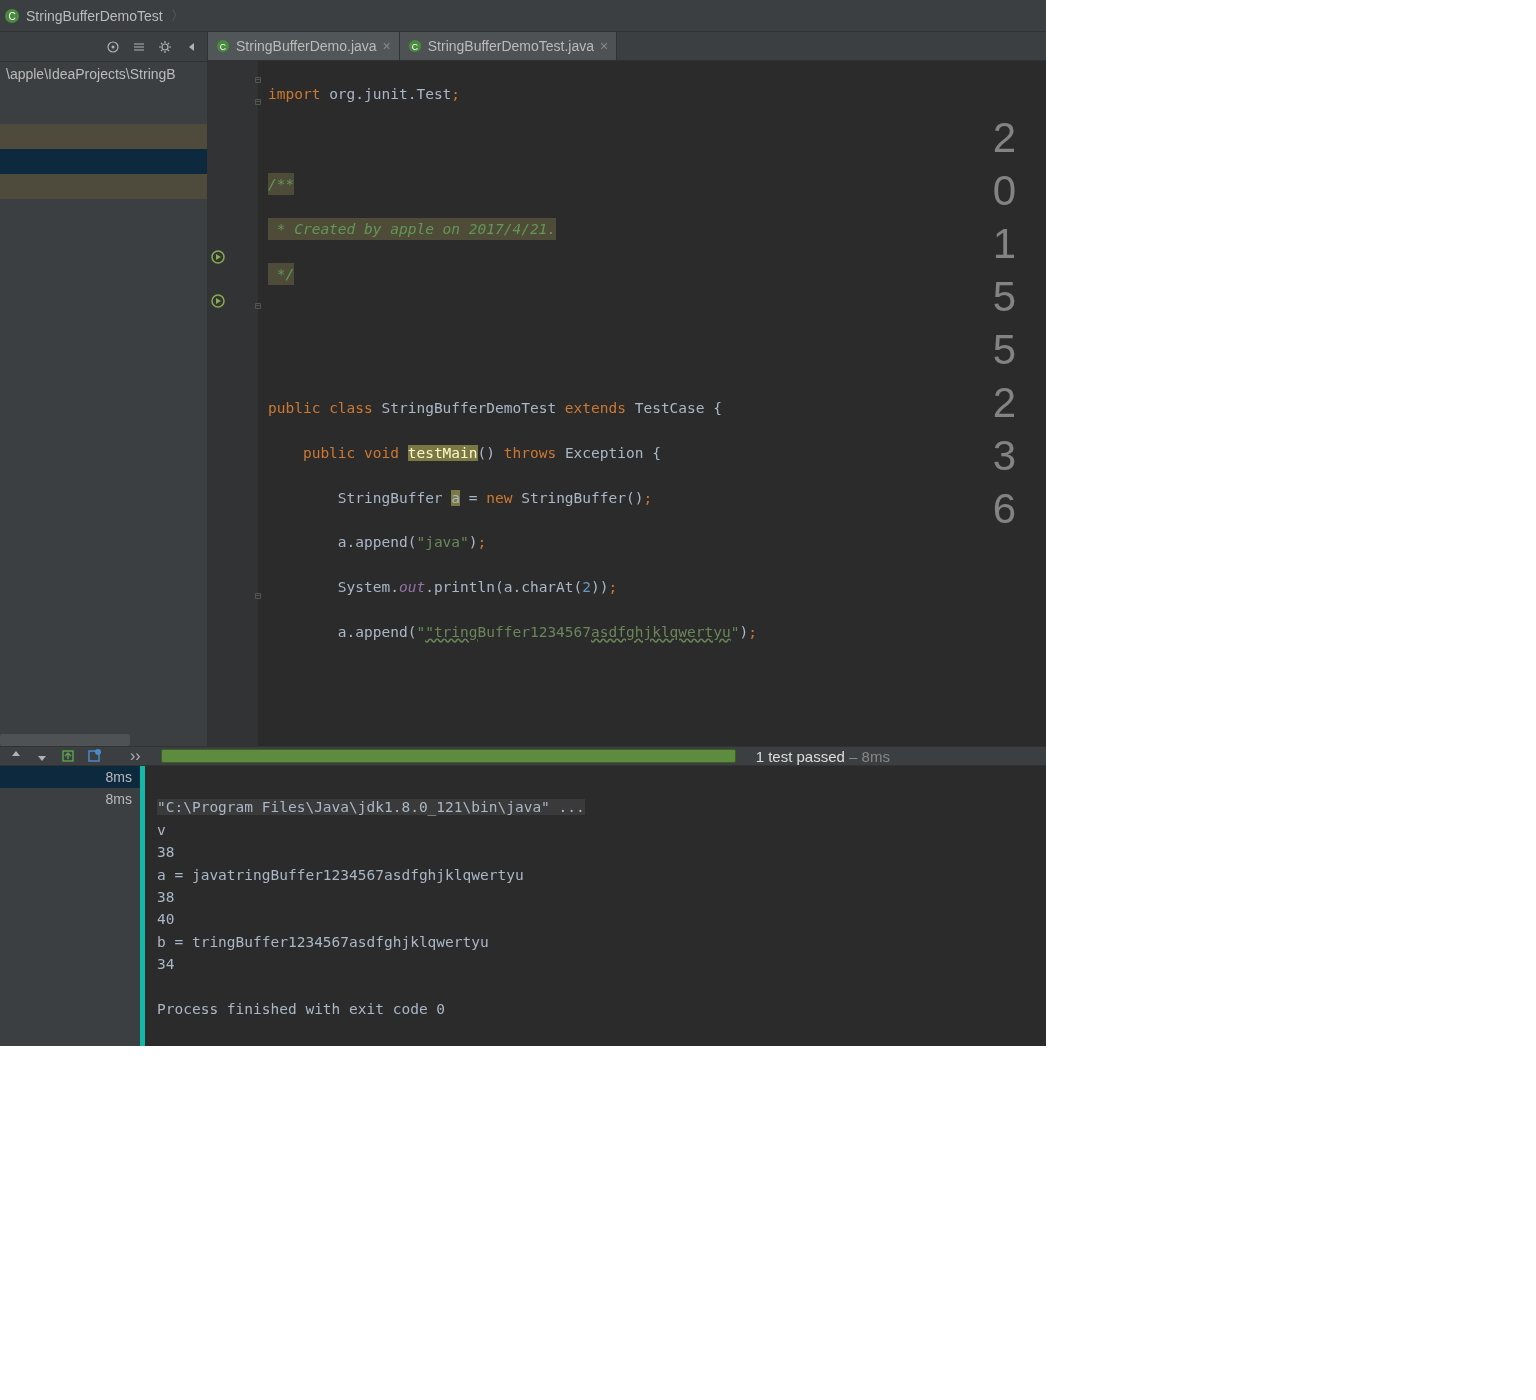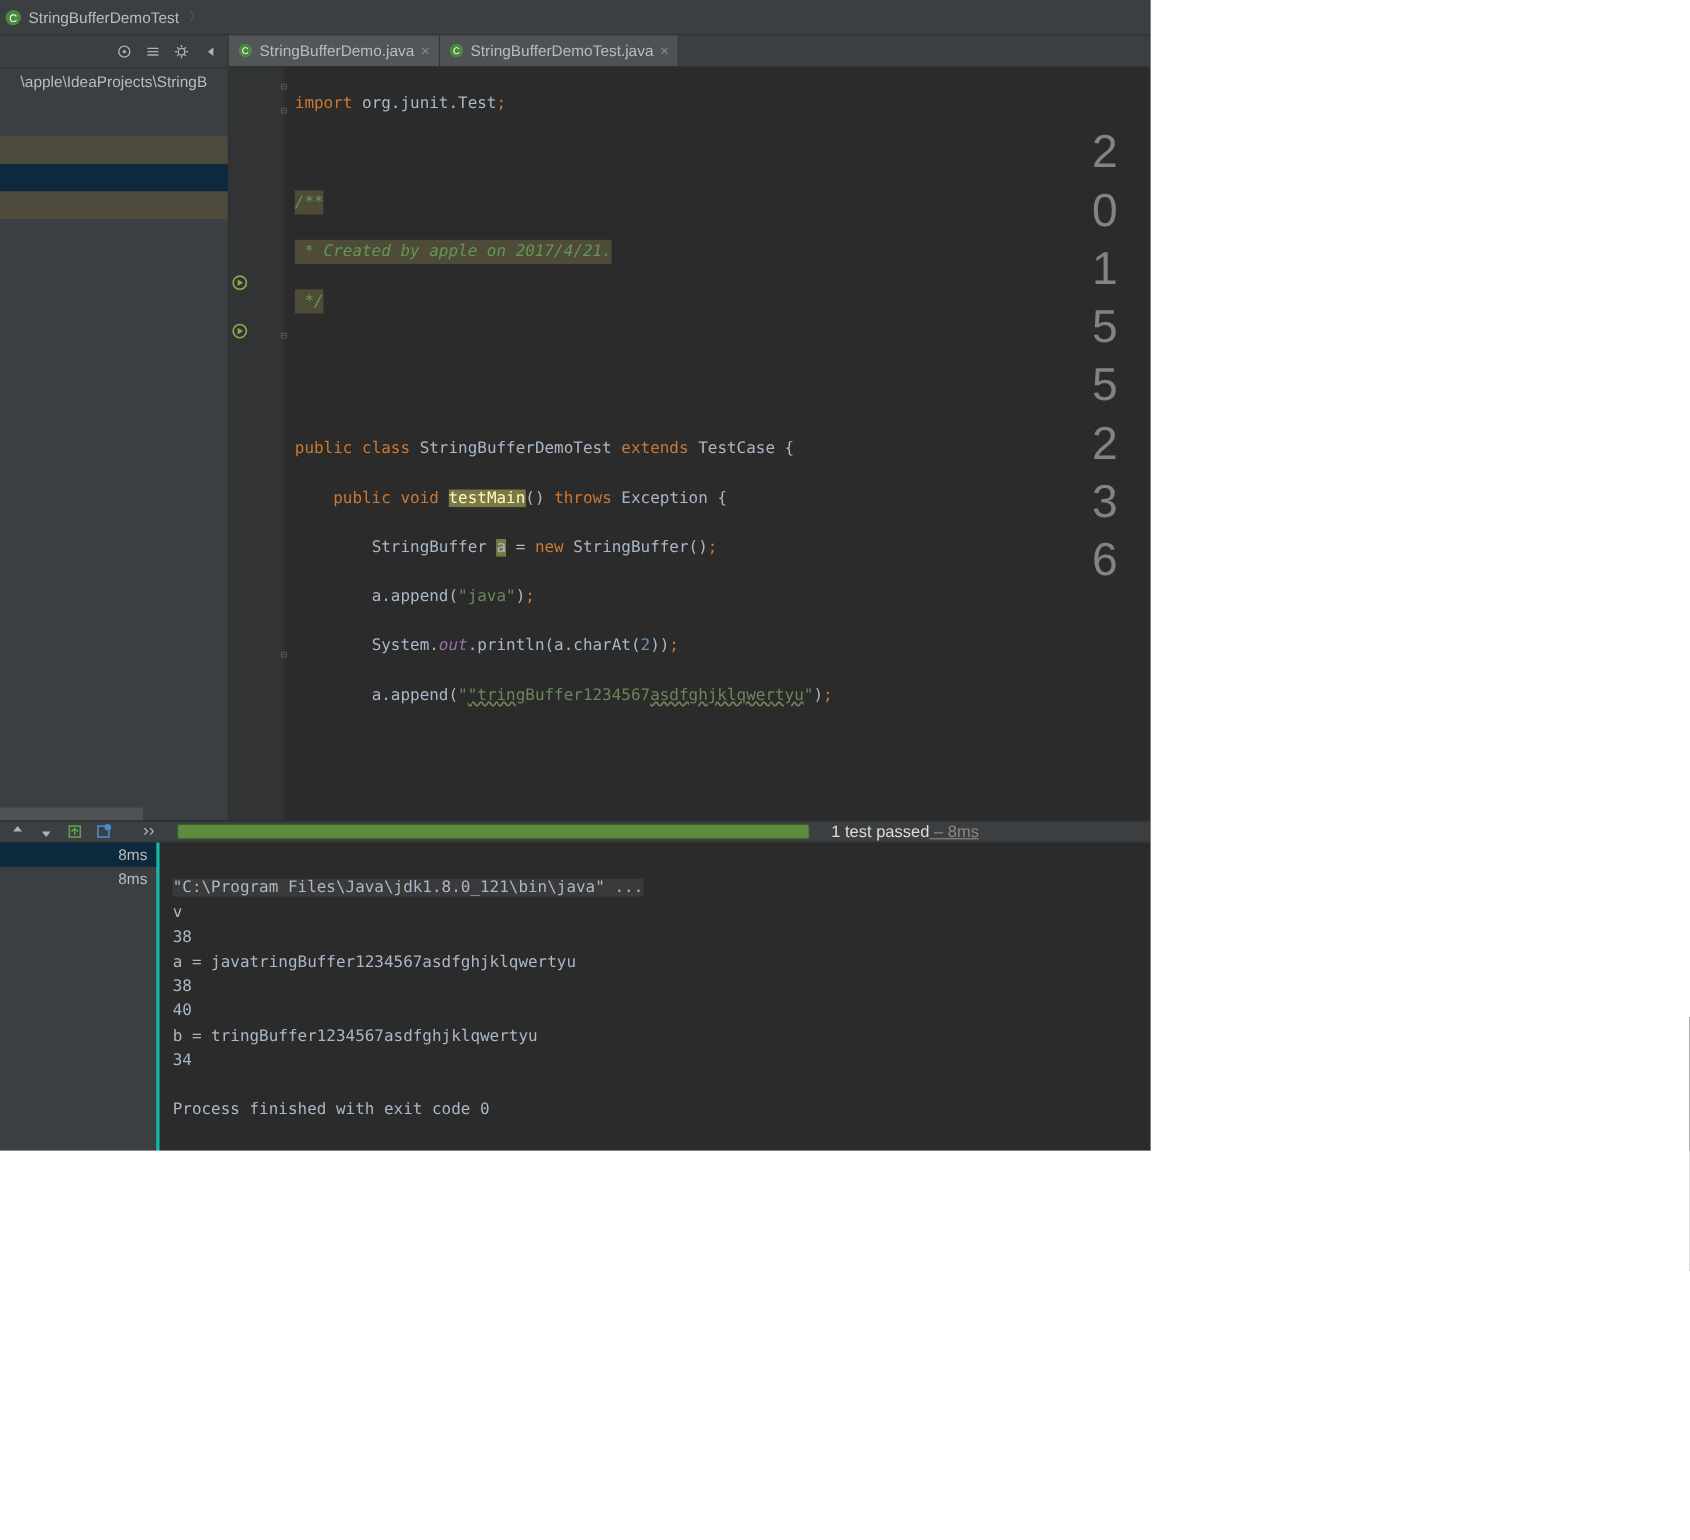--- a/index.html
+++ b/index.html
@@ -21,21 +21,21 @@
 .breadcrumb-bar .bc-text { color: #bbbbbb; font-size: 14px; }
 .breadcrumb-bar .bc-chevron { color: #666; margin-left: 8px; font-size: 14px; }
 
 
 .main-area { display: flex; flex: 1; overflow: hidden; }
 
 
 .sidebar { width: 208px; background: #3c3f41; display: flex; flex-direction: column; border-right: 1px solid #323232; }
 .sidebar-toolbar { height: 30px; display: flex; justify-content: flex-end; align-items: center; gap: 10px; padding-right: 8px; border-bottom: 1px solid #323232; }
 .sidebar-toolbar .tb-icon { width: 16px; height: 16px; color: #afb1b3; cursor: pointer; }
-.sidebar-path { padding: 4px 6px; font-size: 14px; color: #bbbbbb; white-space: nowrap; overflow: hidden; text-align: center; }
+.sidebar-path { padding: 4px 6px; font-size: 14px; color: #bbbbbb; white-space: nowrap; overflow: hidden; }
 .sidebar-tree { flex: 1; position: relative; }
 .tree-row { height: 25px; width: 100%; }
 .tree-row.yellow { background: #4e4b3d; }
 .tree-row.blue { background: #0d293e; }
 .tree-row.olive { background: #4e4b3d; }
 .sidebar-scroll { position: absolute; bottom: 0; left: 0; height: 12px; width: 130px; background: #4e5254; border-radius: 2px; }
 
 
 .editor-area { flex: 1; display: flex; flex-direction: column; background: #2b2b2b; }
 .tab-bar { height: 30px; background: #3c3f41; display: flex; align-items: flex-end; border-bottom: 1px solid #323232; }
@@ -70,23 +70,23 @@
 .watermark div { margin-bottom: 0; }
 
 
 .run-panel { height: 300px; background: #2b2b2b; display: flex; flex-direction: column; border-top: 1px solid #323232; }
 .run-toolbar { height: 34px; background: #3c3f41; display: flex; align-items: center; padding: 0 8px; gap: 10px; border-bottom: 1px solid #323232; }
 .run-toolbar .rt-icon { width: 16px; height: 16px; color: #afb1b3; cursor: pointer; }
 .run-toolbar .spacer { width: 8px; }
 .progress-bar { flex: 0 0 575px; height: 14px; background: #5e8c3f; border: 1px solid #3e5e28; border-radius: 2px; margin: 0 10px; }
 .test-status { font-size: 15px; color: #bbbbbb; }
 .test-status .passed { color: #dddddd; }
-.test-status .dash { color: #888; text-decoration: underline; }
+.test-status .dash { color: #888; }
 .run-body { flex: 1; display: flex; }
-.run-tree { width: 145px; background: #3c3f41; border-right: 3px solid #14b8a6; }
+.run-tree { width: 145px; background: #3c3f41; border-right: 5px solid #14b8a6; }
 .run-tree-row { height: 22px; display: flex; justify-content: flex-end; align-items: center; padding-right: 8px; font-size: 14px; color: #bbbbbb; }
 .run-tree-row.selected { background: #0d293e; }
 .run-output { flex: 1; padding: 8px 12px; font-family: 'Consolas', 'Monaco', monospace; font-size: 14.5px; line-height: 22.4px; color: #a9b7c6; white-space: pre; }
 .run-output .cmd { background: #3a3a3a; }
 
 .icon-circle { fill: none; stroke: #8aab4e; stroke-width: 1.5; }
 .icon-arrow { fill: #8aab4e; }
 </style>
 </head>
 <body>

